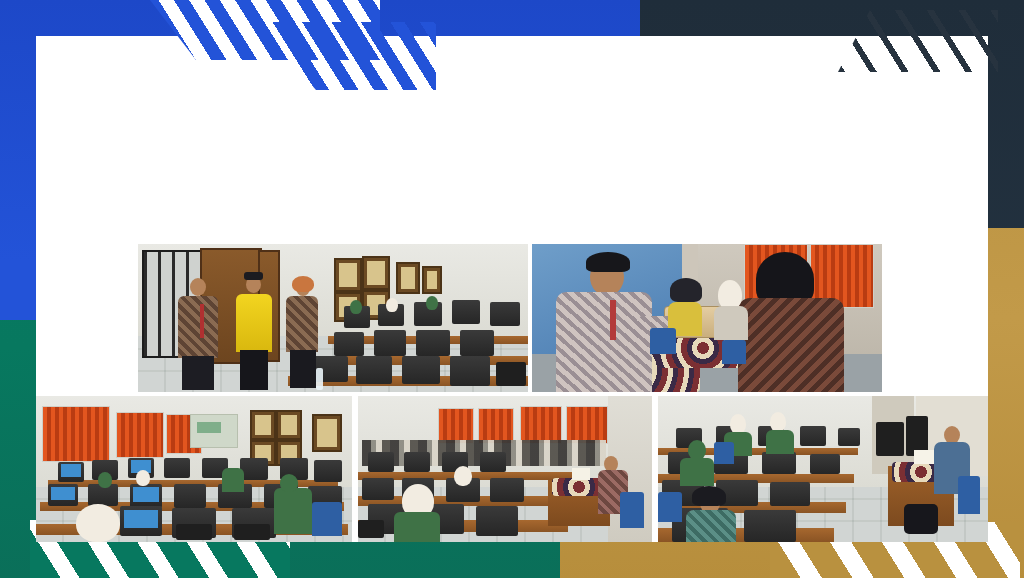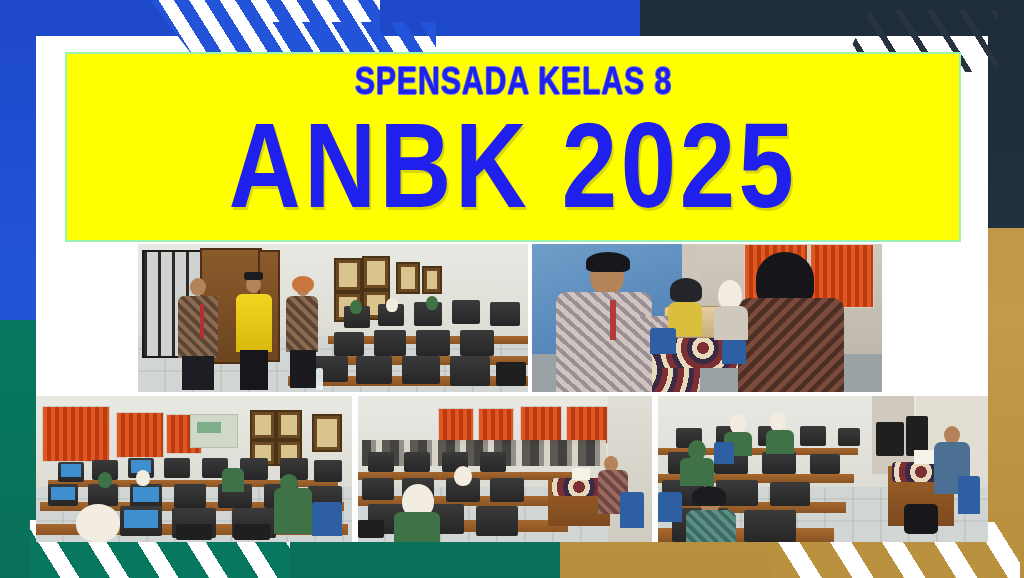--- a/index.html
+++ b/index.html
@@ -179,24 +179,20 @@
   <div class="frame-navy"></div>
   <div class="frame-teal"></div>
   <div class="frame-gold"></div>
 
   <div class="stripes stripes-tl"></div>
   <div class="stripes stripes-tl2"></div>
   <div class="stripes stripes-tr"></div>
   <div class="stripes stripes-bl"></div>
   <div class="stripes stripes-br"></div>
 
-  <div class="banner">
-    <div class="banner-sub">SPENSADA KELAS 8</div>
-    <div class="banner-main">ANBK 2025</div>
-  </div>
 
   <div class="collage">
 
     <div class="photo" style="left:102px;top:0px;width:390px;height:148px;">
       <div class="ph-inner">
         <div class="wall"></div>
         <div class="floor"></div>
 
         <div class="gate" style="left:4px;top:6px;width:56px;height:104px;"></div>
         <div class="door" style="left:62px;top:4px;width:58px;height:112px;"></div>

